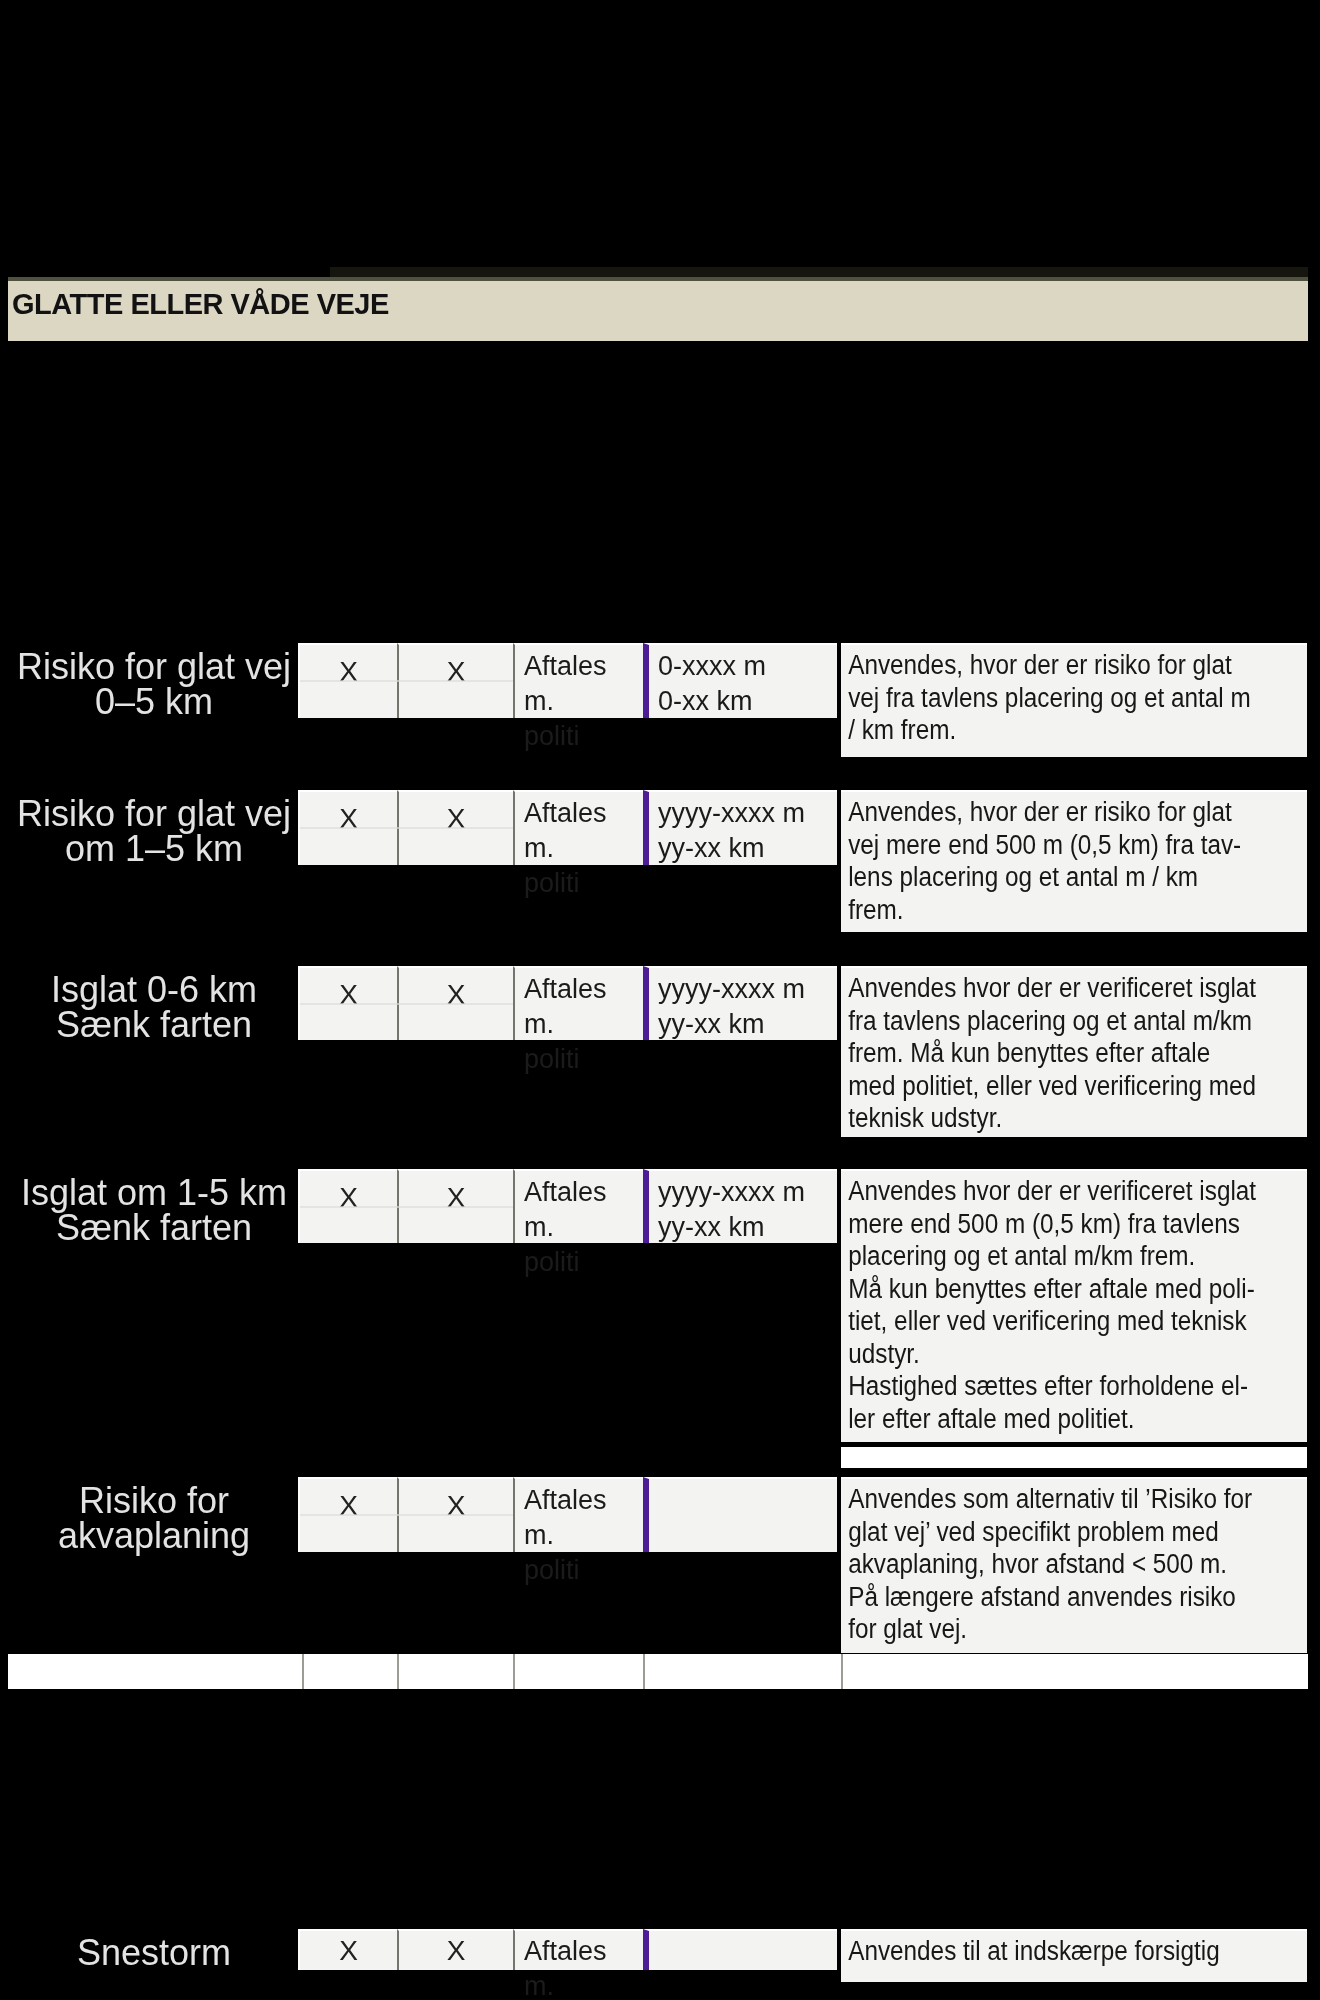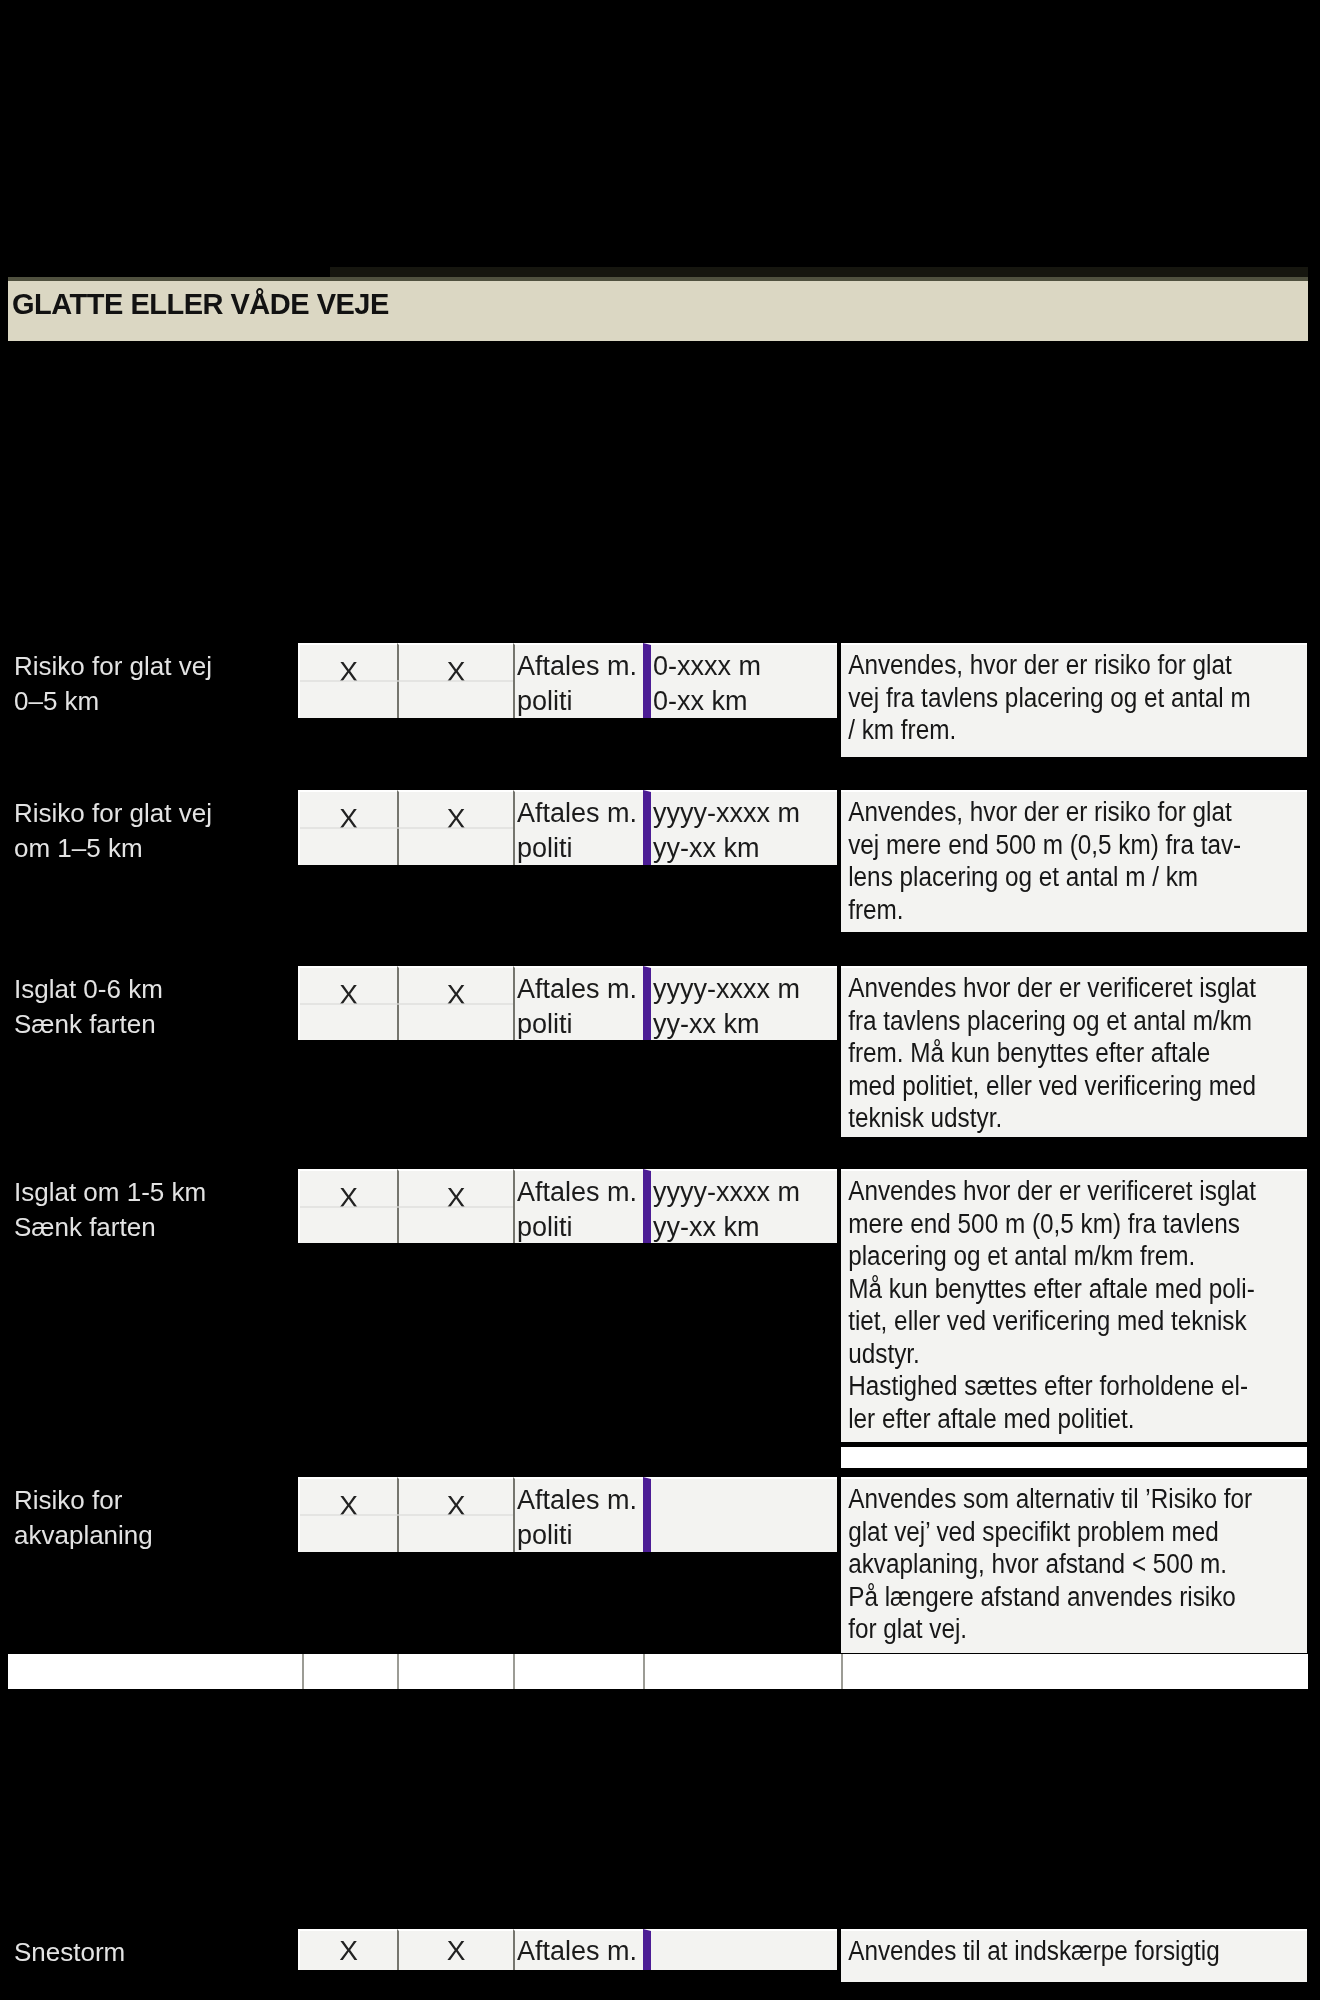--- a/index.html
+++ b/index.html
@@ -25,44 +25,44 @@
   .bar1{top:277px;}
   .bar2{top:1691px; border-top-color:#2e2f26;}
 
   
   .row{position:absolute; left:0; width:1320px;}
   .r1{top:643px;}  .r2{top:790px;}  .r3{top:966px;}
   .r4{top:1169px;} .r5{top:1477px;} .r6{top:1929px;}
 
   .rlabel{
     position:absolute; left:14px; top:0; width:280px;
-    color:#e3e3e3; font-size:26px; line-height:35px;
+    text-align:center; color:#e3e3e3; font-size:36px; line-height:35px;
     padding-top:6px; white-space:pre-line;
   }
   .cell{
     position:absolute; top:0; background:#f3f3f1; box-sizing:border-box;
     border-top:2px solid #ffffff;
   }
   .c1{left:298px; width:99px;  border-left:2px solid #fdfdfd;}
   .c2{left:397px; width:116px; border-left:2px solid #75756e;}
   .c3{left:513px; width:130px; border-left:2px solid #75756e;}
-  .c4{left:643px; width:194px; border-left:8px solid #4c1d95;}
+  .c4{left:643px; width:194px; border-left:6px solid #4c1d95;}
   .desc{left:841px; width:466px;}
 
   .r1 .cell{height:75px;}  .r1 .desc{height:114px;}
   .r2 .cell{height:75px;}  .r2 .desc{height:142px;}
   .r3 .cell{height:74px;}  .r3 .desc{height:171px;}
   .r4 .cell{height:74px;}  .r4 .desc{height:273px;}
   .r5 .cell{height:75px;}  .r5 .desc{height:176px;}
   .r6 .cell{height:41px;}  .r6 .desc{height:53px;}
 
   .xcell span{display:block; text-align:center; padding-top:11px; font-size:28px; color:#222;}
   .r6 .xcell span{padding-top:4px;}
   .c3 span,.c4 span{
-    display:block; padding:4px 0 0 2px;
+    display:block; padding:4px 0 0 9px;
     font-size:27px; line-height:35px; white-space:pre-line; color:#1b1b1b;
   }
   .r6 .c3 span{padding-top:3px;}
   .cond{
     display:block; padding:4px 0 0 8px;
     font-size:27px; line-height:32.5px; white-space:pre; color:#171717;
     transform:scaleX(0.9); transform-origin:left top; width:560px;
   }
   .r6 .cond{padding-top:4px;}
 

